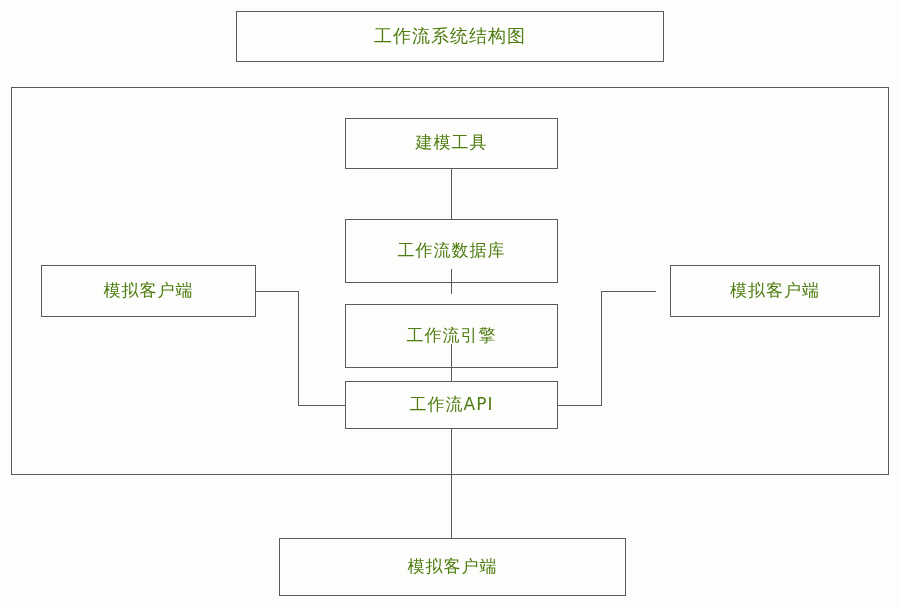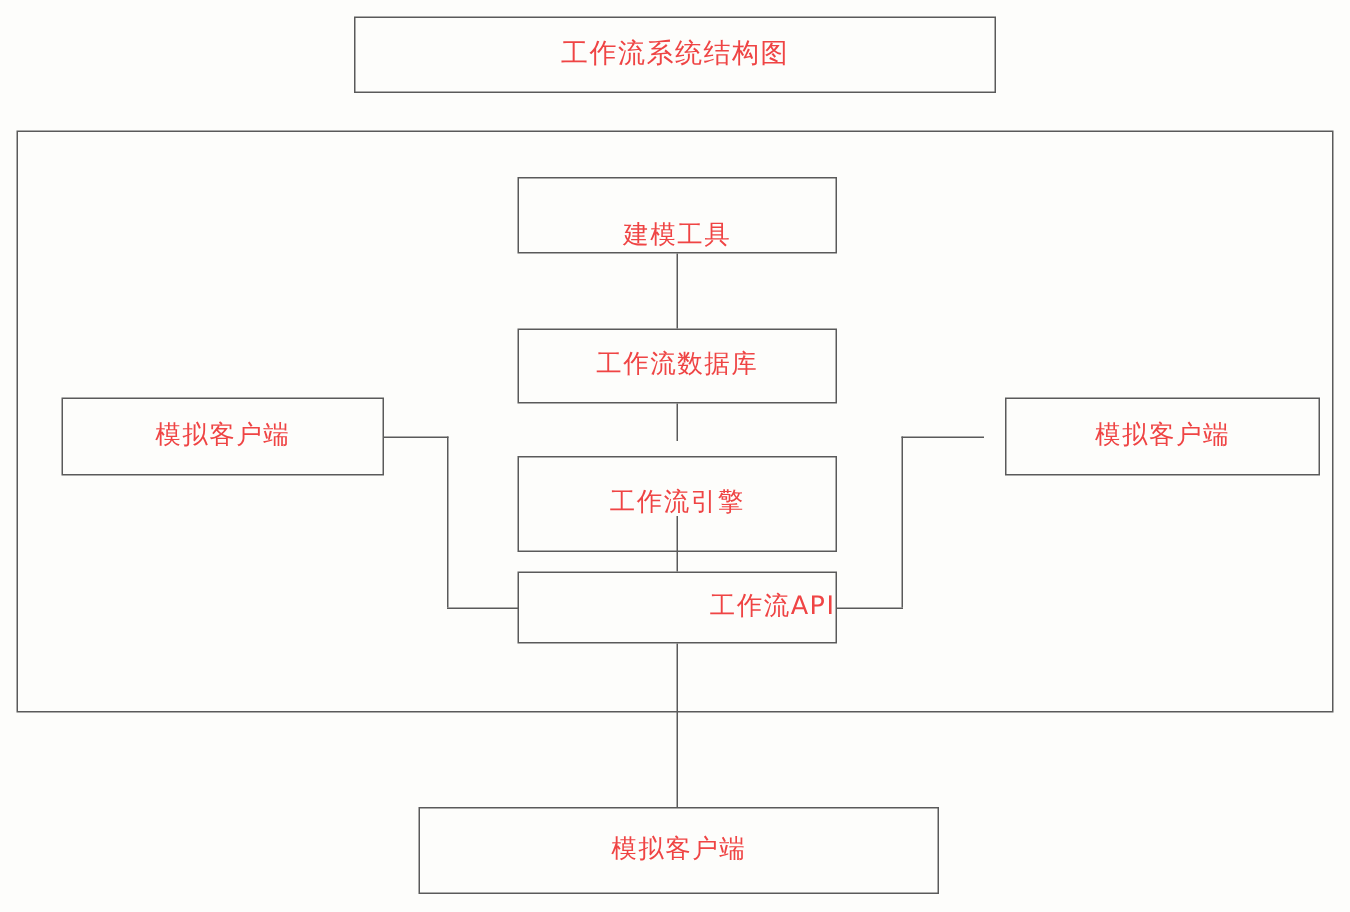--- a/index.html
+++ b/index.html
@@ -19,21 +19,21 @@
     overflow: hidden;
   }
   .box {
     position: absolute;
     box-sizing: border-box;
     border: 1px solid #5a5a5a;
     background: #fdfdfb;
     display: flex;
     align-items: center;
     justify-content: center;
-    color: #ef4444;
+    color: #4d7c0f;
     font-size: 17px;
     letter-spacing: 1px;
     white-space: nowrap;
   }
   .box-label {
     display: block;
     line-height: 1;
     padding-bottom: 2px;
   }
   .container-box {
@@ -54,24 +54,24 @@
     left: 236px; top: 11px; width: 428px; height: 51px;
     font-size: 18px;
   }
 
   
   #system-container {
     left: 11px; top: 87px; width: 878px; height: 388px;
   }
 
   
-  #box-modeling-tool   { left: 345px; top: 118px; width: 213px; height: 51px; align-items: flex-end; }
-  #box-workflow-db     { left: 345px; top: 219px; width: 213px; height: 50px; }
+  #box-modeling-tool   { left: 345px; top: 118px; width: 213px; height: 51px; }
+  #box-workflow-db     { left: 345px; top: 219px; width: 213px; height: 64px; }
   #box-workflow-engine { left: 345px; top: 304px; width: 213px; height: 64px; align-items: center; }
-  #box-workflow-api    { left: 345px; top: 381px; width: 213px; height: 48px; justify-content: flex-end; }
+  #box-workflow-api    { left: 345px; top: 381px; width: 213px; height: 48px; }
 
   
   #box-admin-tool      { left: 41px;  top: 265px; width: 215px; height: 52px; }
   #box-sim-client      { left: 655px; top: 265px; width: 210px; height: 52px; margin-left: 15px; }
 
   
   #box-business-system { left: 279px; top: 538px; width: 347px; height: 58px; }
 
   
   

